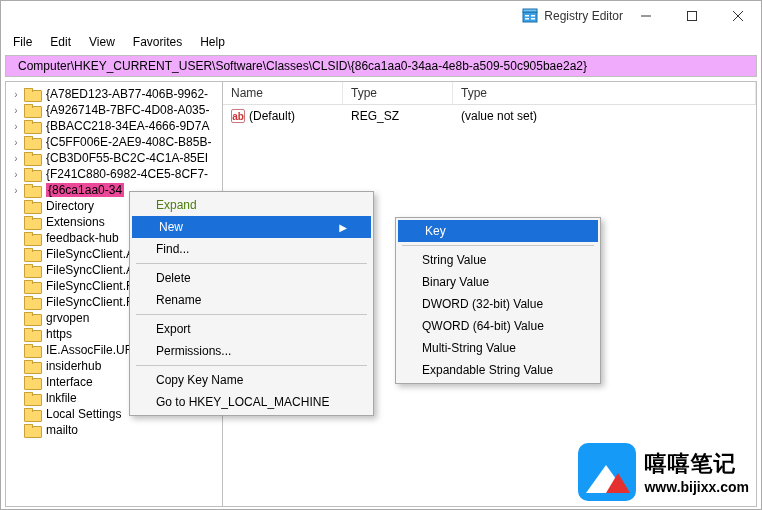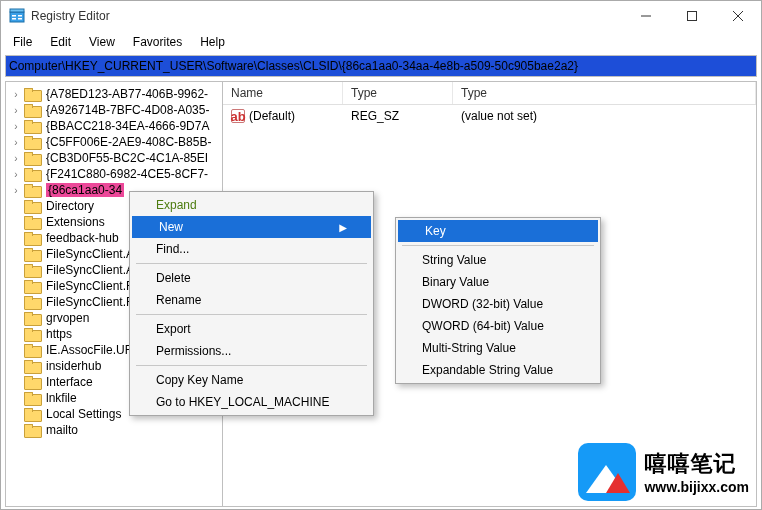--- a/index.html
+++ b/index.html
@@ -20,43 +20,44 @@
     display: flex;
     align-items: center;
     padding: 0 0 0 8px;
     background: #fff;
   }
   .titlebar .title {
     flex: 1;
     display: flex;
     align-items: center;
     gap: 6px;
+    justify-content: flex-end;
   }
   .titlebar .title span.txt { font-size: 12px; color: #333; }
   .window-controls { display: flex; }
   .window-controls .ctrl {
     width: 46px; height: 30px;
     display: flex; align-items: center; justify-content: center;
     color: #333;
   }
   .menubar {
     display: flex;
     gap: 2px;
     padding: 2px 4px 4px 4px;
   }
   .menubar .mitem {
     padding: 2px 8px;
     font-size: 12px;
   }
   .pathbar {
     margin: 0 4px 4px 4px;
     border: 1px solid #bfbfbf;
-    padding: 3px 3px;
-    font-size: 12px;
-    background: #1d4ed8;
+    padding: 3px 12px;
+    font-size: 12px;
+    background: #f0abfc;
     white-space: nowrap;
     overflow: hidden;
   }
   .workspace {
     display: flex;
     height: calc(100% - 30px - 24px - 28px);
     margin: 0 4px 4px 4px;
   }
   .tree {
     width: 218px;
@@ -88,21 +89,21 @@
     display: flex;
     font-size: 12px;
     padding: 2px 0;
   }
   .listrow .cell { padding: 2px 8px; }
   .listrow .cell.iconcell { display: flex; align-items:center; gap:4px; }
   .ab-icon {
     width:14px; height:14px;
     border:1px solid #c77;
     border-radius:2px;
-    font-size:13px;
+    font-size:10px;
     color:#c33;
     display:flex; align-items:center; justify-content:center;
     font-weight:bold;
   }
   .tree-item {
     display: flex;
     align-items: center;
     gap: 2px;
     padding: 1px 0 1px 6px;
     font-size: 12px;

